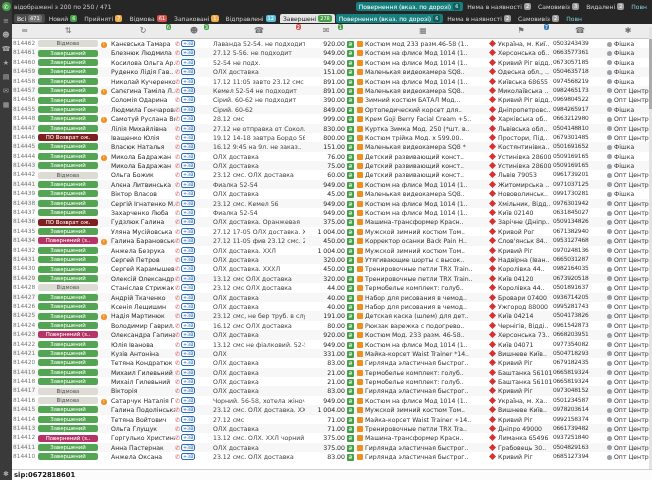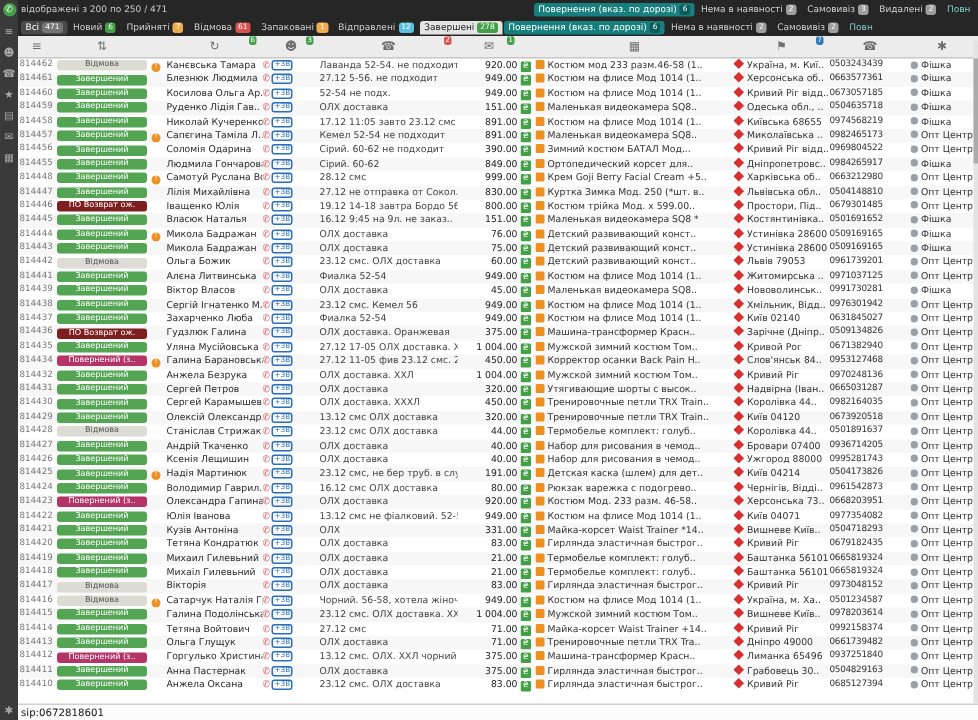--- a/index.html
+++ b/index.html
@@ -69,21 +69,21 @@
   .srcicon { display:inline-block; width:5px; height:5px; border-radius:50%; background:#9aa0a6;
              margin-right:2px; vertical-align:-0.5px; }
   .c.source { color:#333; }
 
   
   .scrollbar { position:absolute; right:0; top:27px; bottom:11px; width:3px; background:#e3e3e3; }
   .thumb { position:absolute; top:12px; width:3px; height:70px; background:#ababab; }
 
   
   .statusbar { flex:none; height:11px; background:#fcfcfc; border-top:1px solid #d0d0d0;
-               font-size:6.8px; color:#111; line-height:10px; padding-left:2px; }
+               font-size:6.8px; color:#111; line-height:10px; padding-left:2px;font-weight:bold; }
 </style>
 </head>
 <body>
 
 <div class="app">
   <div class="sidebar" id="sidebar">
       <span class="sb-phone">✆</span>
       <span class="sb-icon">≡</span>
       <span class="sb-icon">☻</span>
       <span class="sb-icon">☎</span>

